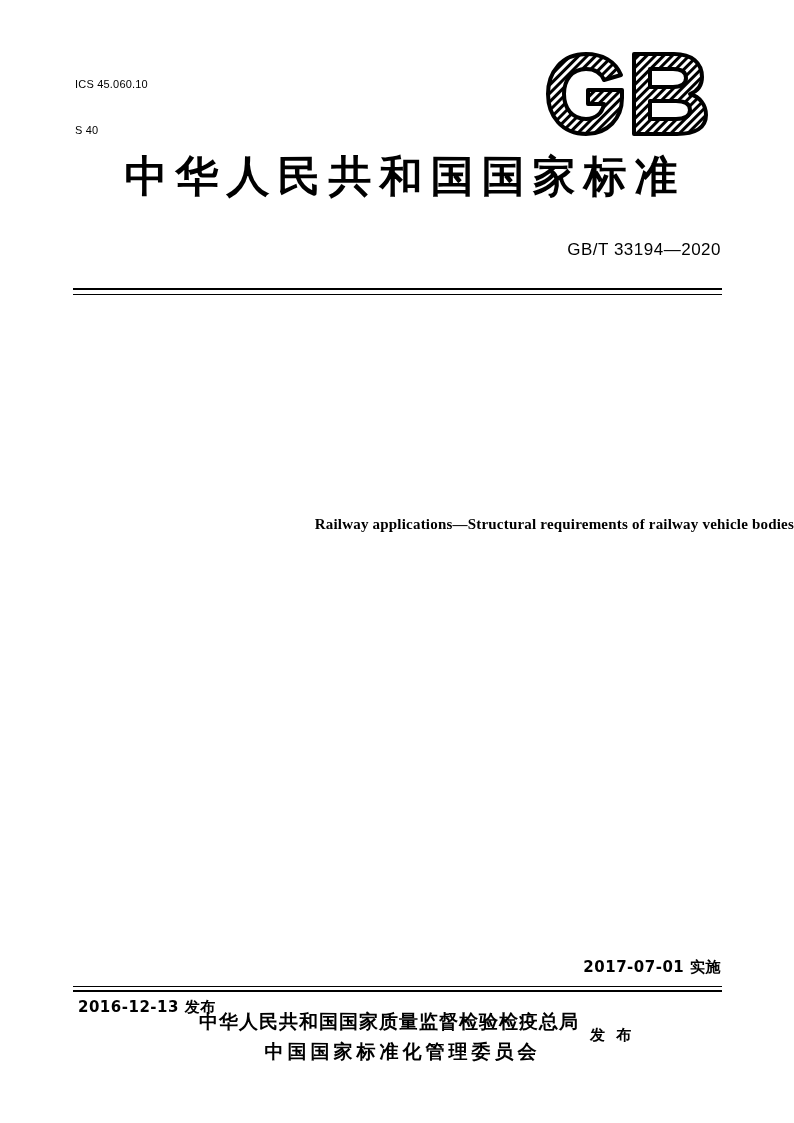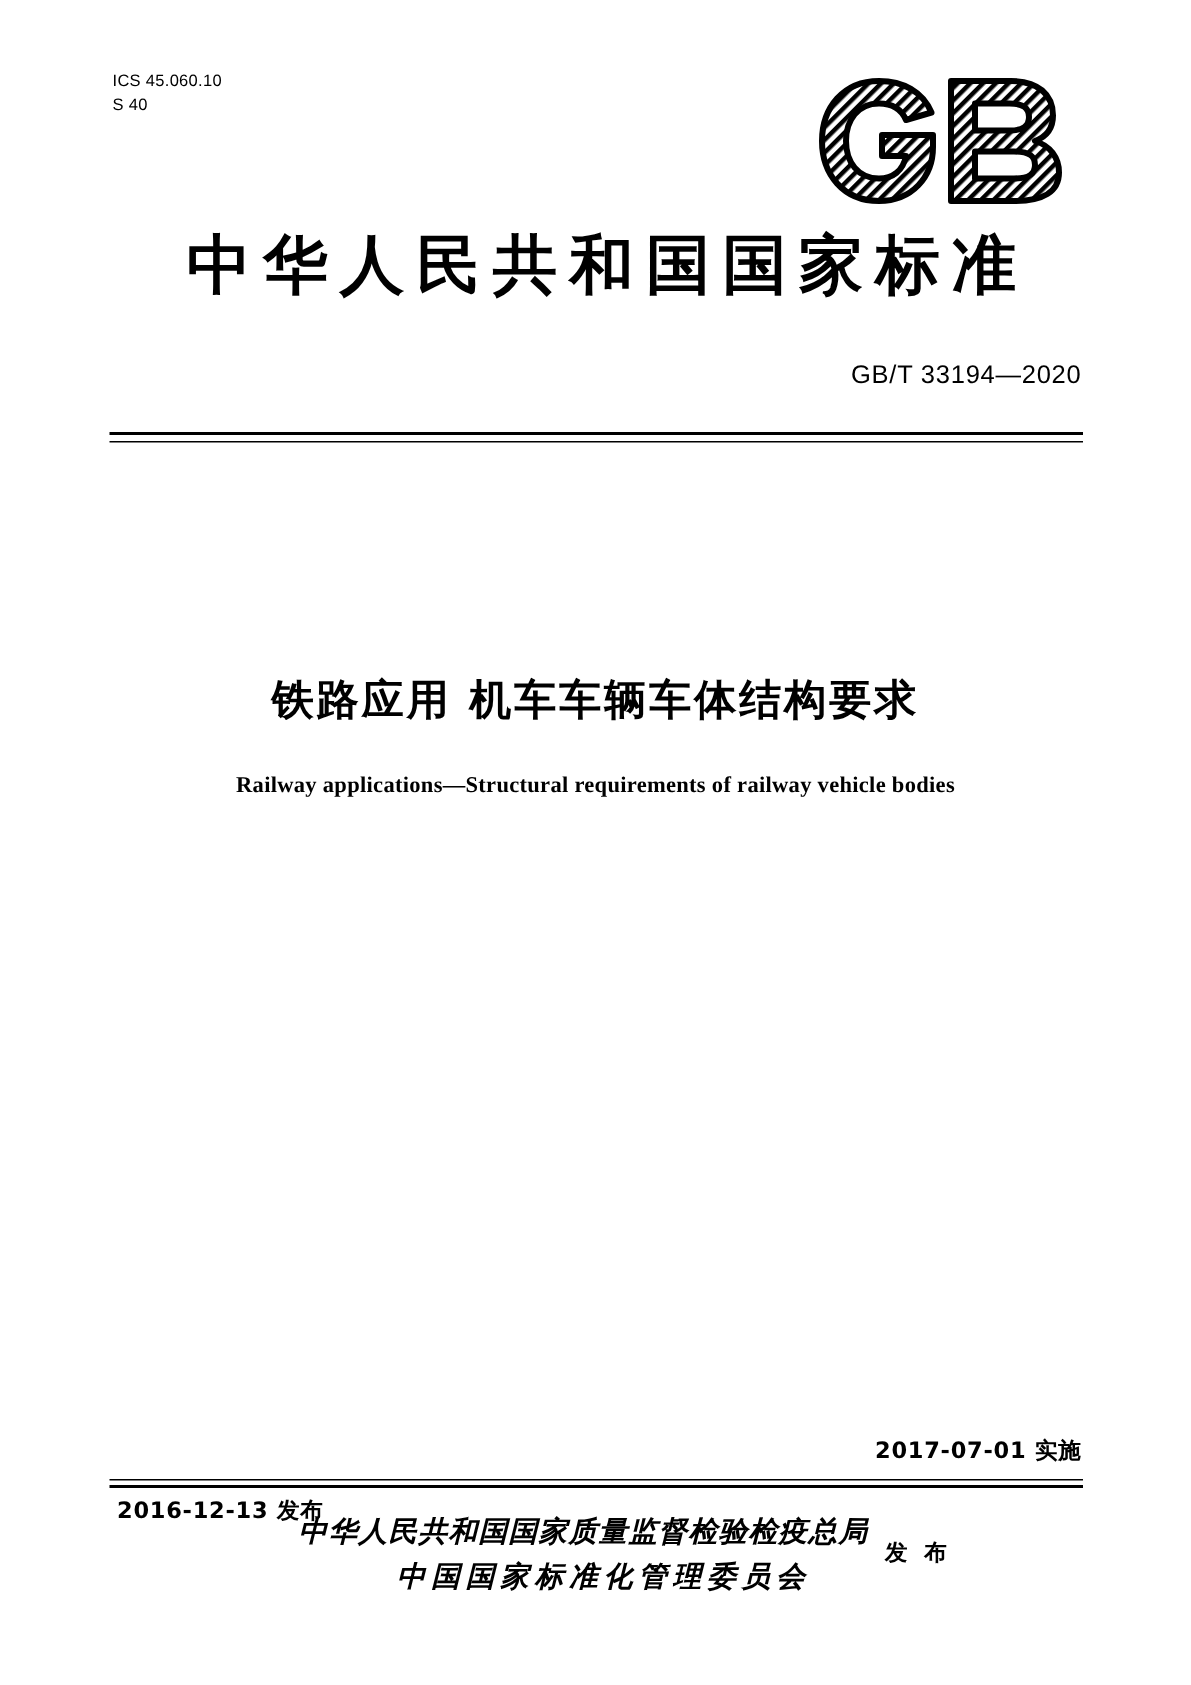--- a/index.html
+++ b/index.html
@@ -19,21 +19,21 @@
 
   
   .ics-block {
     position: absolute;
     left: 75px;
     top: 46px;
     font-size: 11px;
     line-height: 16px;
     letter-spacing: 0.2px;
   }
-  .ics-block div { white-space: nowrap; }
+  .ics-block div { white-space: nowrap; margin-top: 30px; }
 
   
   .gb-logo {
     position: absolute;
     right: 72px;
     top: 48px;
     width: 180px;
     height: 92px;
   }
   .gb-logo svg { display: block; }
@@ -93,21 +93,21 @@
     font-weight: bold;
     font-size: 28px;
     letter-spacing: 2px;
     white-space: nowrap;
   }
   .doc-title-en {
     position: absolute;
     left: 0;
     right: 0;
     top: 516px;
-    text-align: center;
+    text-align: right;
     font-family: "Liberation Serif", serif;
     font-weight: bold;
     font-size: 15px;
     letter-spacing: 0.2px;
     white-space: nowrap;
   }
 
   
   .date-issue {
     position: absolute;
@@ -147,21 +147,20 @@
     background: #000;
   }
 
   
   .publisher {
     position: absolute;
     left: 0;
     right: 16px;
     top: 1006px;
     text-align: center;
-    font-style: italic;
   }
   .publisher-line {
     font-family: "DejaVu Sans", sans-serif;
     font-weight: bold;
     font-size: 19px;
     line-height: 30px;
     letter-spacing: 1px;
     white-space: nowrap;
   }
   .publisher-line.second { letter-spacing: 4px; margin-left: 27px; }
@@ -220,21 +219,20 @@
     </svg>
   </div>
 
   <div class="national-title">中华人民共和国国家标准</div>
 
   <div class="std-number">GB/T 33194—2020</div>
 
   <div class="rule-thick"></div>
   <div class="rule-thin"></div>
 
-  <div class="doc-title-cn">铁路应用  机车车辆车体结构要求</div>
   <div class="doc-title-en">Railway applications—Structural requirements of railway vehicle bodies</div>
 
   <div class="date-issue">2016-12-13 发布</div>
   <div class="date-impl">2017-07-01 实施</div>
 
   <div class="rule-bottom-thin"></div>
   <div class="rule-bottom-thick"></div>
 
   <div class="publisher">
     <div class="publisher-line">中华人民共和国国家质量监督检验检疫总局</div>

